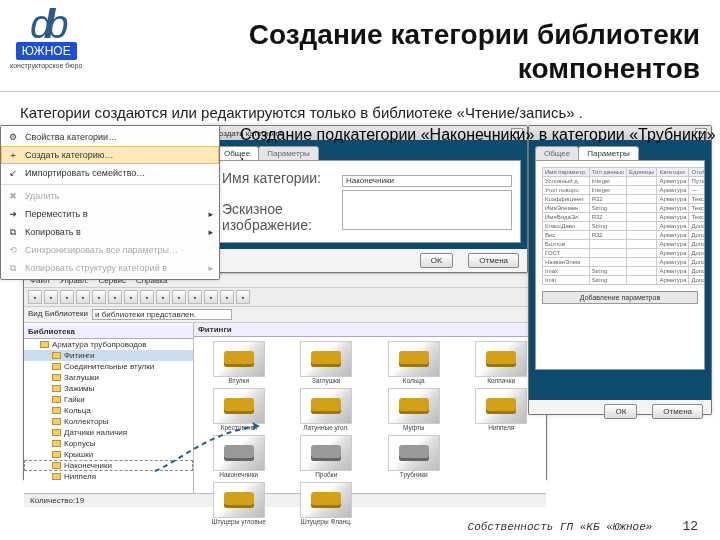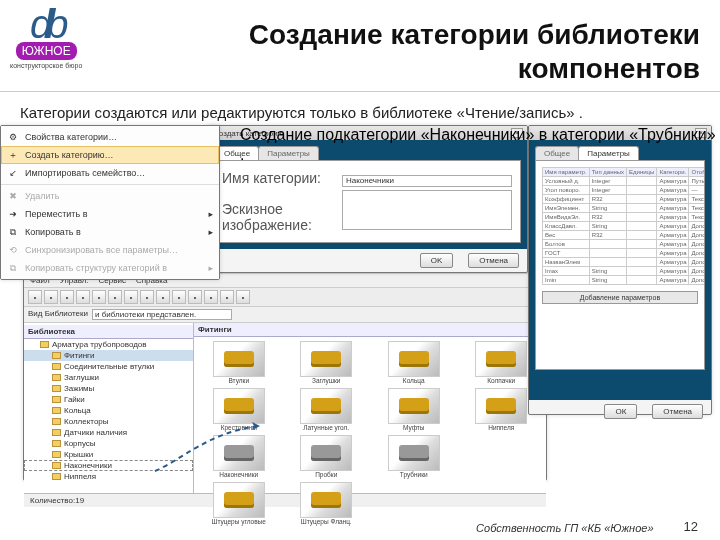--- a/index.html
+++ b/index.html
@@ -1,21 +1,21 @@
 <!DOCTYPE html>
 <html><head>
 <meta charset="utf-8">
 <style>
   * { box-sizing: border-box; margin: 0; padding: 0; }
   body { width: 720px; height: 540px; font-family: Arial, sans-serif; background: #fff; position: relative; overflow: hidden; }
   .slide { width: 100%; height: 100%; position: relative; }
   .header { display: flex; align-items: flex-start; padding: 8px 20px 0 10px; border-bottom: 1px solid #ccc; height: 92px; }
   .logo { display: flex; flex-direction: column; align-items: center; margin-right: 16px; }
   .logo-glyph { font-size: 40px; color: #2a5b8a; font-style: italic; letter-spacing: -6px; line-height: 0.8; }
-  .logo-text { background: #a21caf; color: #fff; font-size: 12px; padding: 2px 6px; border-radius: 8px; margin-top: 2px; }
+  .logo-text { background: #1d4ed8; color: #fff; font-size: 12px; padding: 2px 6px; border-radius: 2px; margin-top: 2px; }
   .logo-sub { font-size: 7px; color: #444; text-align: center; margin-top: 2px; }
   .title { flex: 1; text-align: right; font-size: 28px; font-weight: bold; color: #111; padding-top: 10px; line-height: 1.2; }
   .intro { padding: 12px 16px 8px 20px; font-size: 15px; color: #222; }
   .main { position: relative; padding: 0 14px; height: 350px; }
   .callout { position:absolute; left:240px; top:-4px; z-index:30; font-size:16px; color:#000; font-weight:400; line-height:1.25; }
 
   
   .win { position: absolute; background: #f4f4f4; border: 1px solid #777; border-radius: 2px; box-shadow: 0 0 4px rgba(0,0,0,0.15); font-size:8px; color:#333; }
   .win .titlebar { background: linear-gradient(#e8e8e8,#d0d0d0); height:14px; display:flex; align-items:center; padding:0 4px; font-size:8px; }
   .win .titlebar .x { margin-left:auto; width:12px;height:10px;border:1px solid #999;background:#eee;text-align:center;line-height:8px;font-size:7px;}
@@ -66,21 +66,21 @@
   #editor .items{display:grid;grid-template-columns:repeat(4,1fr);gap:4px 6px;}
   #editor .item{display:flex;flex-direction:column;align-items:center;font-size:6.5px;color:#444;}
   #editor .thumb{width:52px;height:36px;border:1px solid #ccc;background:linear-gradient(135deg,#fff 40%,#ddd 60%,#bbb);display:flex;align-items:center;justify-content:center;}
   #editor .pipe{width:30px;height:16px;background:#d4a017;border-radius:3px;box-shadow:inset 0 -3px 0 #9d760a;}
   #editor .gray .pipe{background:#999;box-shadow:inset 0 -3px 0 #666;}
   #editor .status{border-top:1px solid #bbb;padding:2px 6px;font-size:8px;background:#f0f0f0;}
 
   
   #arr { position:absolute; left:150px; top:292px; z-index:40; pointer-events:none; }
 
-  .footer { position:absolute; bottom:6px; right:22px; font-size:11px; color:#333; display:flex; gap:30px; align-items:flex-end;}
+  .footer { position:absolute; bottom:6px; right:22px; font-size:11px; color:#333; display:flex; gap:30px; align-items:center;font-family:Liberation Mono, monospace;}
   .footer .pg { font-size:13px;}
 </style>
 </head>
 <body>
 
 <div class="slide">
   <div class="header">
     <div class="logo">
       <div class="logo-glyph">db</div>
       <div class="logo-text">ЮЖНОЕ</div>

